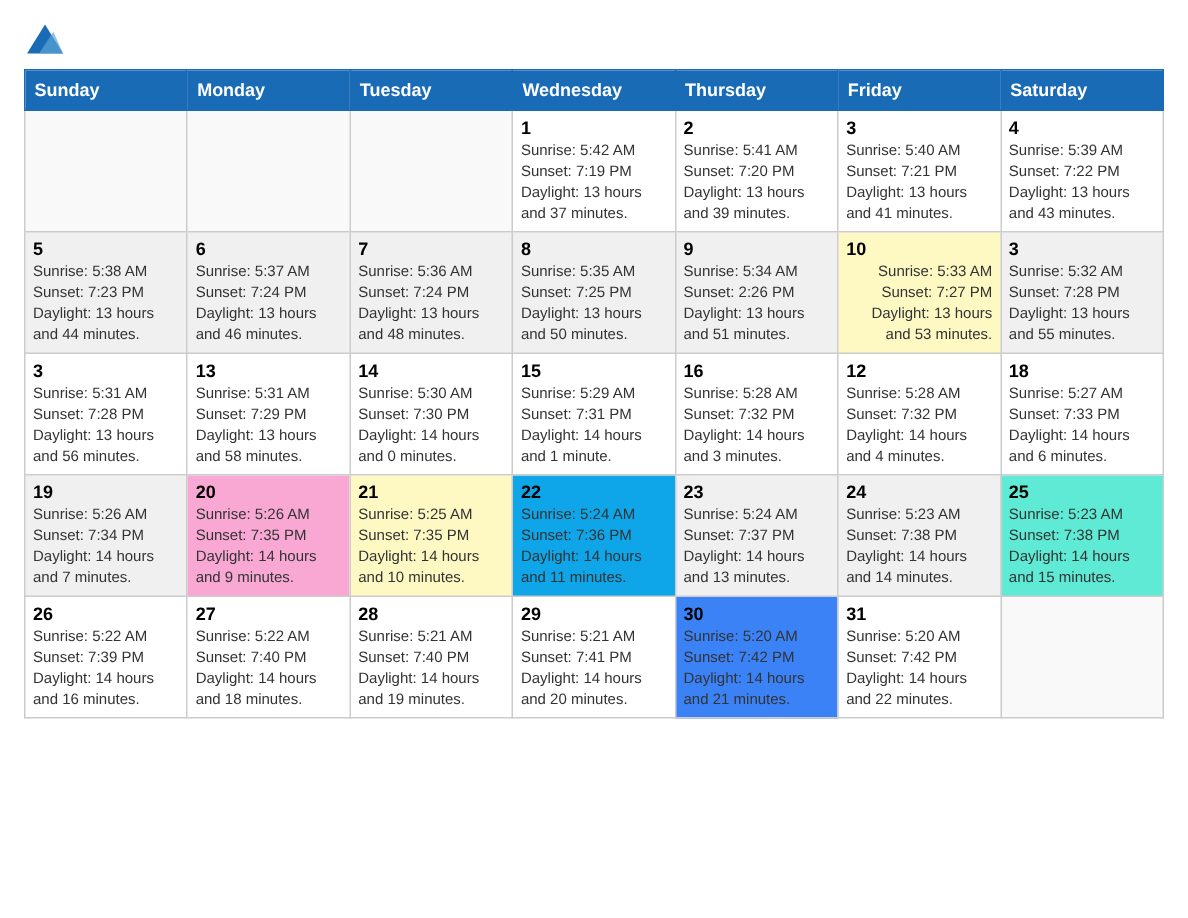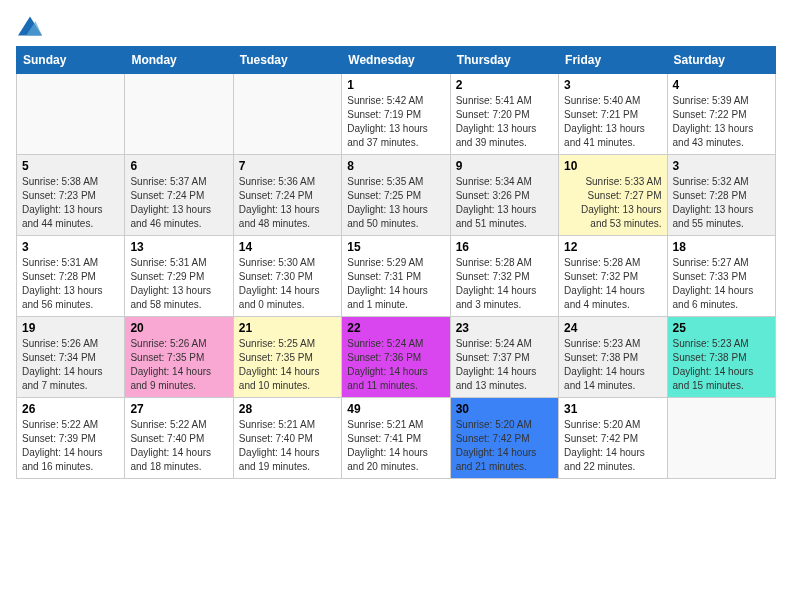--- a/index.html
+++ b/index.html
@@ -181,21 +181,21 @@
         <td style="background: rgb(240, 240, 240);">
           <div class="day-number">8</div>
           <div class="day-info" style="white-space: pre-line;">Sunrise: 5:35 AM
 Sunset: 7:25 PM
 Daylight: 13 hours
 and 50 minutes.</div>
         </td>
         <td style="background: rgb(240, 240, 240);">
           <div class="day-number">9</div>
           <div class="day-info" style="white-space: pre-line;">Sunrise: 5:34 AM
-Sunset: 3:26 PM
+Sunset: 2:26 PM
 Daylight: 13 hours
 and 51 minutes.</div>
         </td>
         <td style="background: #fef9c3;">
           <div class="day-number">10</div>
           <div class="day-info" style="white-space: pre-line; text-align: right;">Sunrise: 5:33 AM
 Sunset: 7:27 PM
 Daylight: 13 hours
 and 53 minutes.</div>
         </td>
@@ -273,21 +273,21 @@
 Daylight: 14 hours
 and 9 minutes.</div>
         </td>
         <td style="background: #fef9c3;">
           <div class="day-number">21</div>
           <div class="day-info" style="white-space: pre-line;">Sunrise: 5:25 AM
 Sunset: 7:35 PM
 Daylight: 14 hours
 and 10 minutes.</div>
         </td>
-        <td style="background: #d946ef; margin-left: 46px;">
+        <td style="background: #0ea5e9; margin-left: 46px;">
           <div class="day-number">22</div>
           <div class="day-info" style="white-space: pre-line;">Sunrise: 5:24 AM
 Sunset: 7:36 PM
 Daylight: 14 hours
 and 11 minutes.</div>
         </td>
         <td style="background: rgb(240, 240, 240);">
           <div class="day-number">23</div>
           <div class="day-info" style="white-space: pre-line;">Sunrise: 5:24 AM
 Sunset: 7:37 PM
@@ -325,21 +325,21 @@
 and 18 minutes.</div>
         </td>
         <td style="background: rgb(255, 255, 255);">
           <div class="day-number">28</div>
           <div class="day-info" style="white-space: pre-line;">Sunrise: 5:21 AM
 Sunset: 7:40 PM
 Daylight: 14 hours
 and 19 minutes.</div>
         </td>
         <td style="background: rgb(255, 255, 255);">
-          <div class="day-number">49</div>
+          <div class="day-number">29</div>
           <div class="day-info" style="white-space: pre-line;">Sunrise: 5:21 AM
 Sunset: 7:41 PM
 Daylight: 14 hours
 and 20 minutes.</div>
         </td>
         <td style="background: #3b82f6;">
           <div class="day-number">30</div>
           <div class="day-info" style="white-space: pre-line;">Sunrise: 5:20 AM
 Sunset: 7:42 PM
 Daylight: 14 hours

